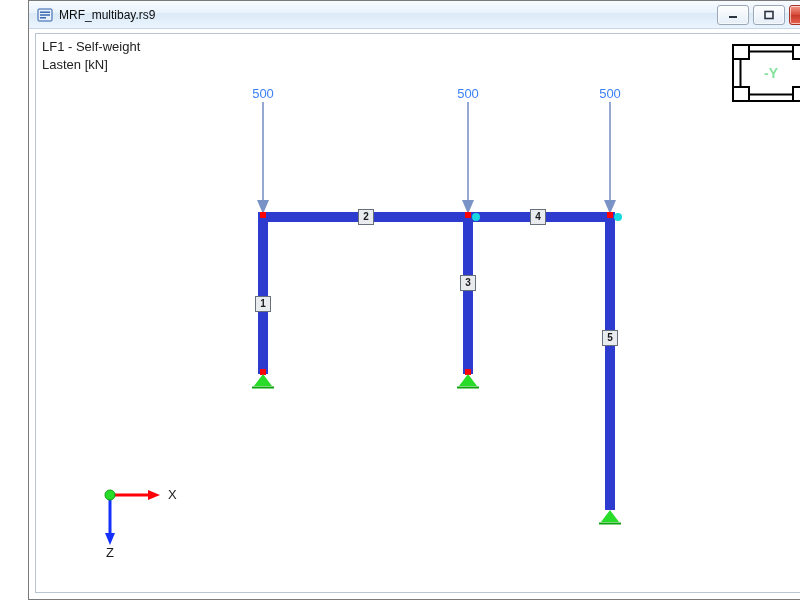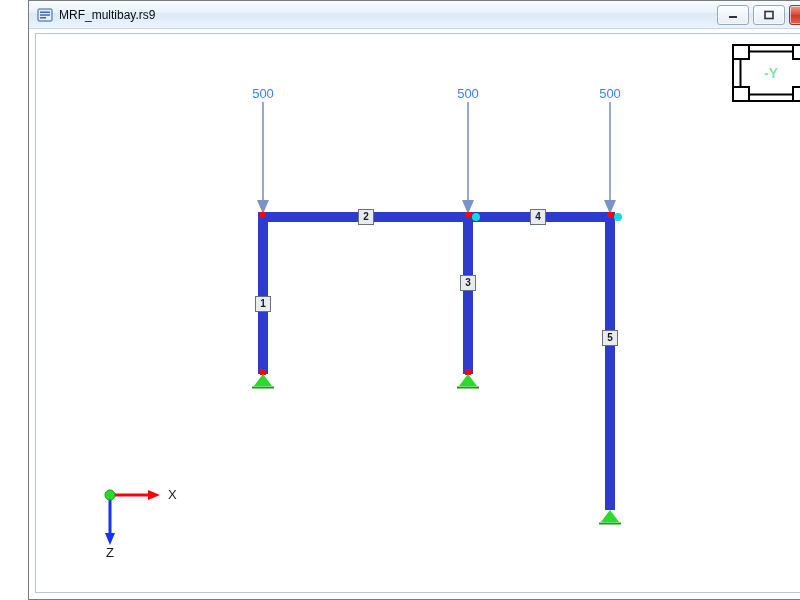--- a/index.html
+++ b/index.html
@@ -175,20 +175,24 @@
       <span class="winbtn close" title="Close">
         <svg width="12" height="10" viewBox="0 0 12 10">
             <path d="M3 2 L9 8 M9 2 L3 8" stroke="#fff" stroke-width="1.8" stroke-linecap="round"></path>
           </svg>
       </span>
     </div>
   </div>
 
   <div class="client">
 
+    <div class="info">
+      <div>LF1 - Self-weight</div>
+      <div>Lasten [kN]</div>
+    </div>
 
     <div class="viewcube">
       <svg width="78" height="58" viewBox="0 0 78 58">
         <rect x="1" y="1" width="76" height="56" fill="#ffffff" stroke="#000" stroke-width="2"></rect>
         <rect x="1" y="1" width="16" height="14" fill="none" stroke="#000" stroke-width="2"></rect>
         <rect x="61" y="1" width="16" height="14" fill="none" stroke="#000" stroke-width="2"></rect>
         <rect x="1" y="43" width="16" height="14" fill="none" stroke="#000" stroke-width="2"></rect>
         <rect x="61" y="43" width="16" height="14" fill="none" stroke="#000" stroke-width="2"></rect>
         <line x1="17" y1="7.5" x2="61" y2="7.5" stroke="#000" stroke-width="2"></line>
         <line x1="17" y1="50.5" x2="61" y2="50.5" stroke="#000" stroke-width="2"></line>

